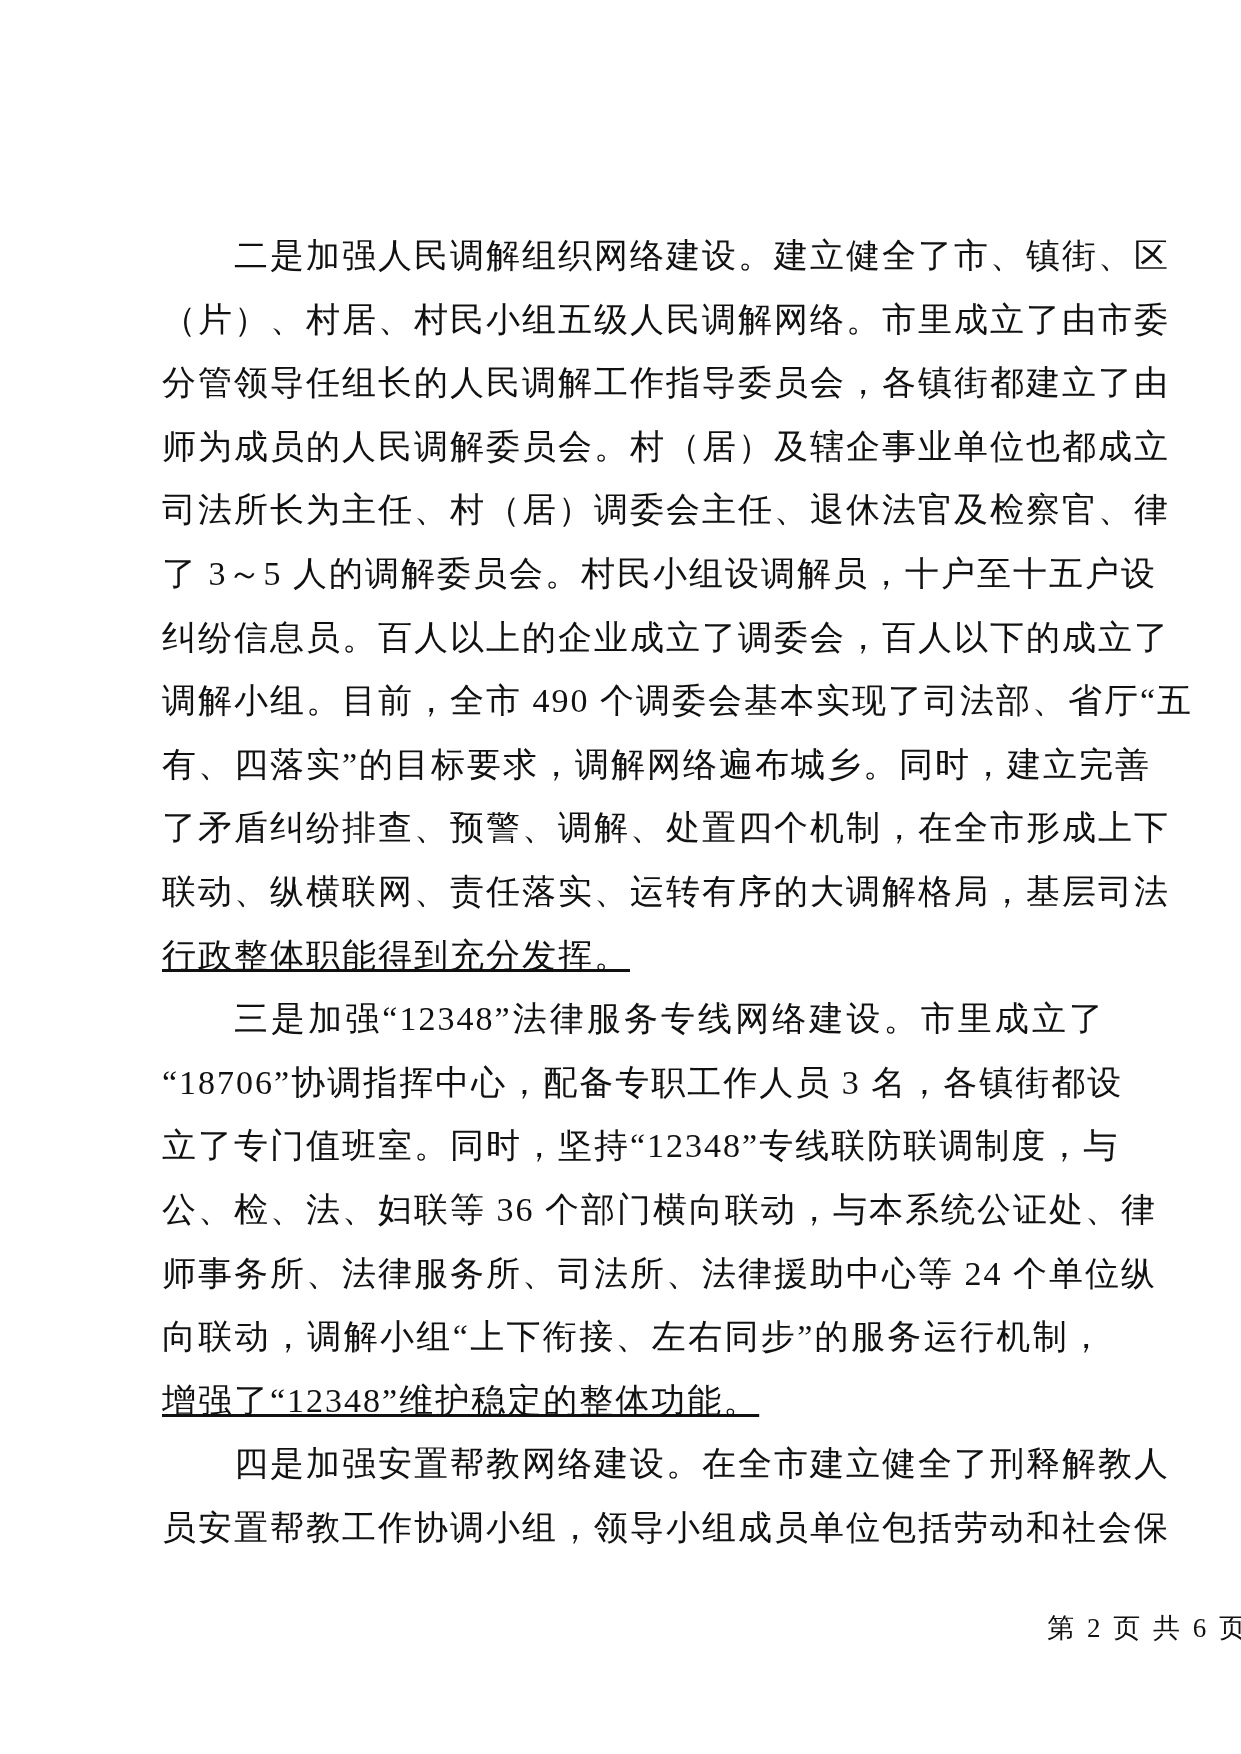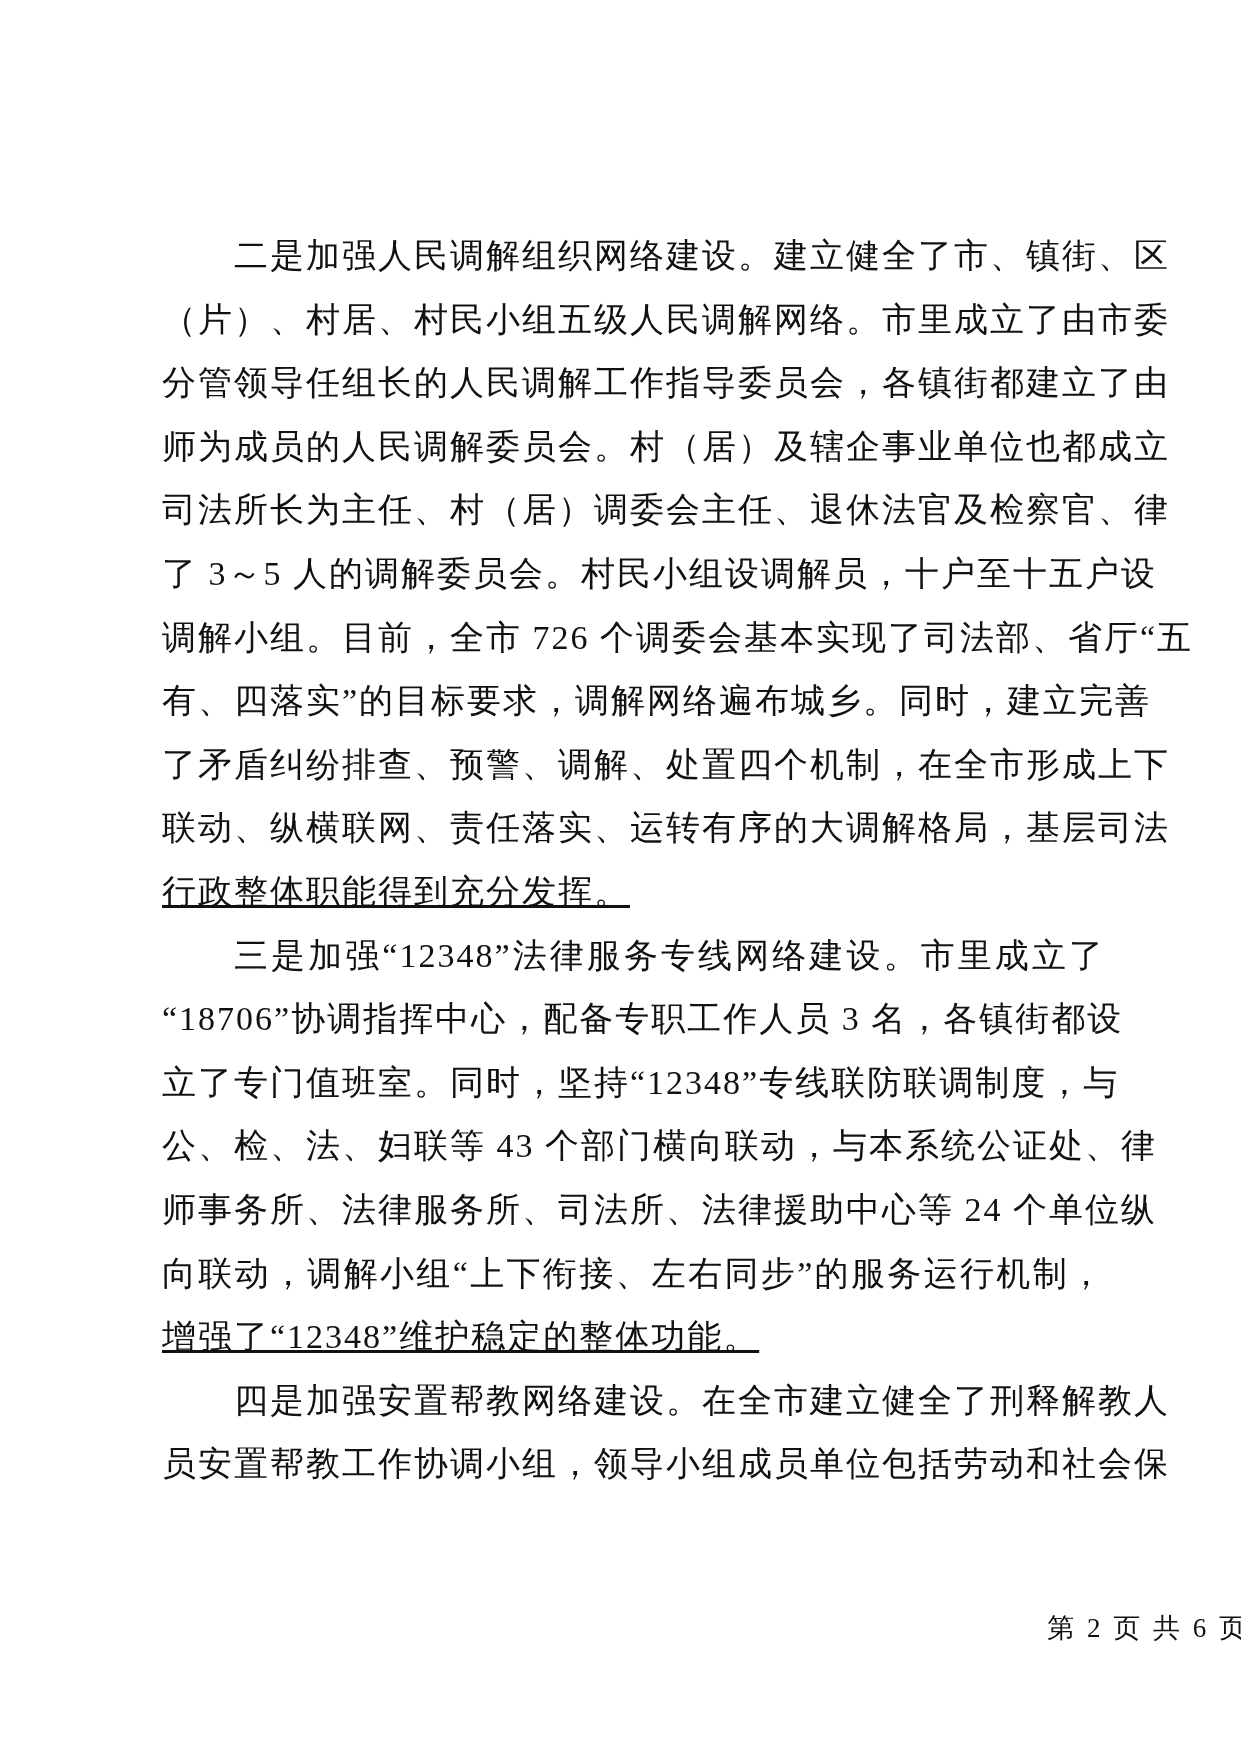--- a/index.html
+++ b/index.html
@@ -57,29 +57,30 @@
 <body>
 
 <div class="page">
   <div class="doc-body">
     <div class="line indent">二是加强人民调解组织网络建设。建立健全了市、镇街、区</div>
     <div class="line">（片）、村居、村民小组五级人民调解网络。市里成立了由市委</div>
     <div class="line">分管领导任组长的人民调解工作指导委员会，各镇街都建立了由</div>
     <div class="line">师为成员的人民调解委员会。村（居）及辖企事业单位也都成立</div>
     <div class="line">司法所长为主任、村（居）调委会主任、退休法官及检察官、律</div>
     <div class="line">了 3～5 人的调解委员会。村民小组设调解员，十户至十五户设</div>
-    <div class="line">调解小组。目前，全市 726 个调委会基本实现了司法部、省厅“五</div>
+    <div class="line">纠纷信息员。百人以上的企业成立了调委会，百人以下的成立了</div>
+    <div class="line">调解小组。目前，全市 490 个调委会基本实现了司法部、省厅“五</div>
     <div class="line">有、四落实”的目标要求，调解网络遍布城乡。同时，建立完善</div>
     <div class="line">了矛盾纠纷排查、预警、调解、处置四个机制，在全市形成上下</div>
     <div class="line">联动、纵横联网、责任落实、运转有序的大调解格局，基层司法</div>
     <div class="line end">行政整体职能得到充分发挥。</div>
     <div class="line indent">三是加强“12348”法律服务专线网络建设。市里成立了</div>
     <div class="line">“18706”协调指挥中心，配备专职工作人员 3 名，各镇街都设</div>
     <div class="line">立了专门值班室。同时，坚持“12348”专线联防联调制度，与</div>
-    <div class="line">公、检、法、妇联等 43 个部门横向联动，与本系统公证处、律</div>
+    <div class="line">公、检、法、妇联等 36 个部门横向联动，与本系统公证处、律</div>
     <div class="line">师事务所、法律服务所、司法所、法律援助中心等 24 个单位纵</div>
     <div class="line">向联动，调解小组“上下衔接、左右同步”的服务运行机制，</div>
     <div class="line end">增强了“12348”维护稳定的整体功能。</div>
     <div class="line indent">四是加强安置帮教网络建设。在全市建立健全了刑释解教人</div>
     <div class="line">员安置帮教工作协调小组，领导小组成员单位包括劳动和社会保</div>
   </div>
 
   <div class="footer">第 2 页 共 6 页</div>
 </div>
 

